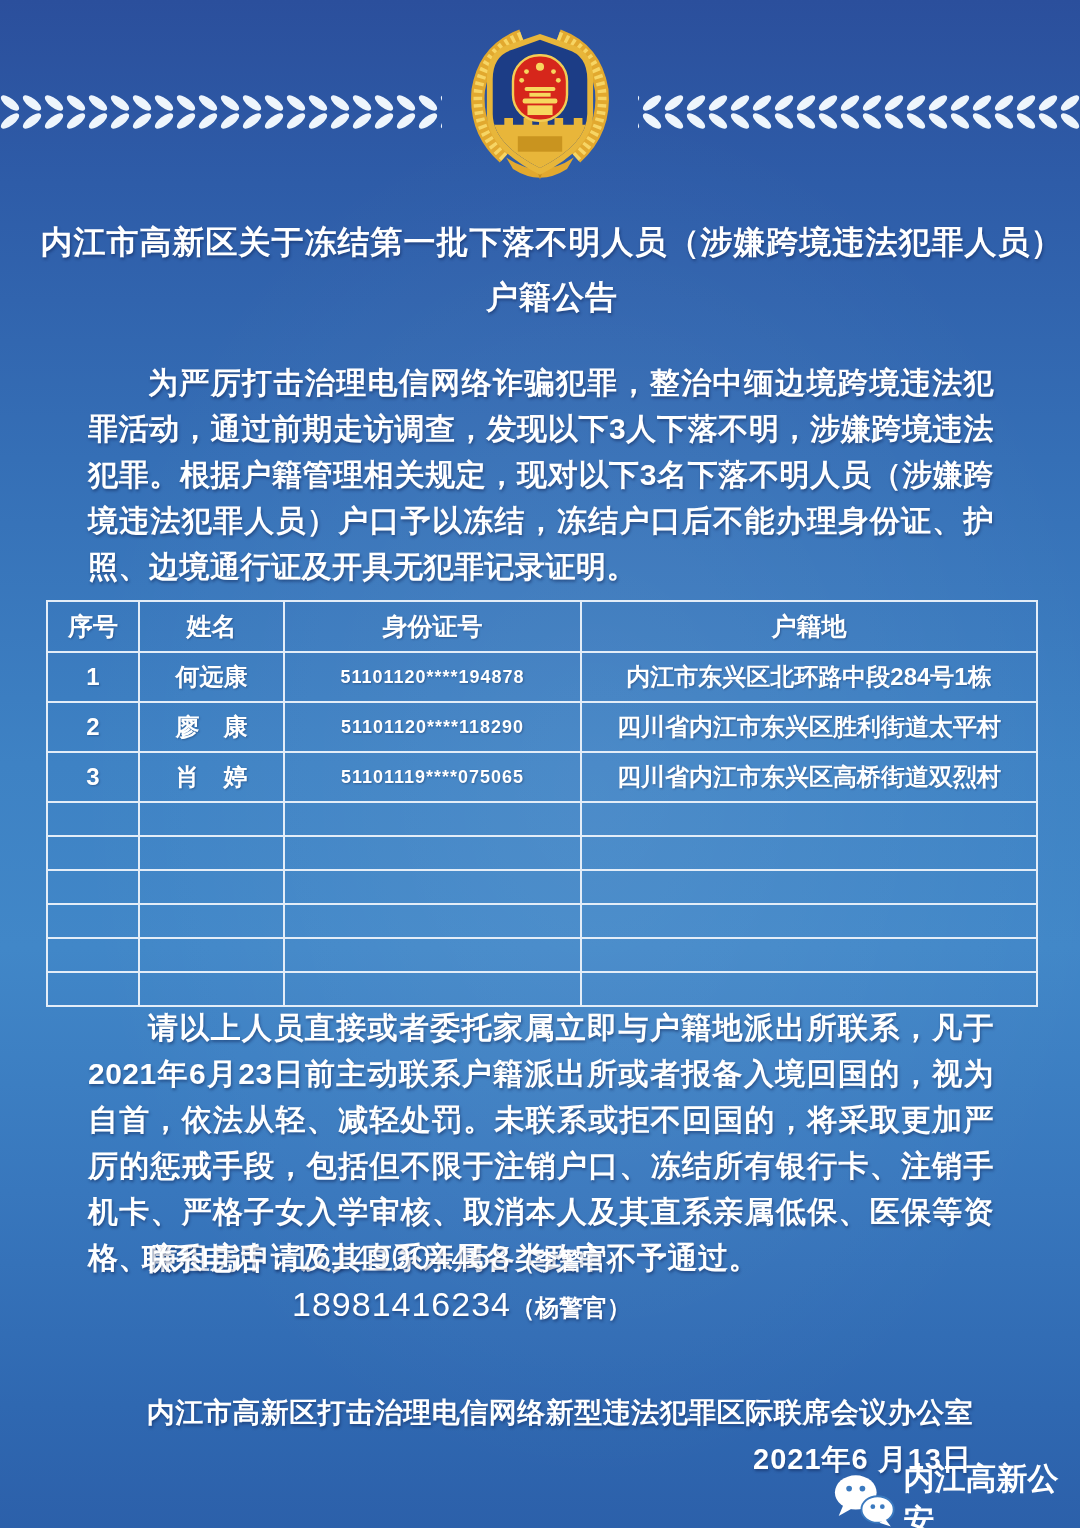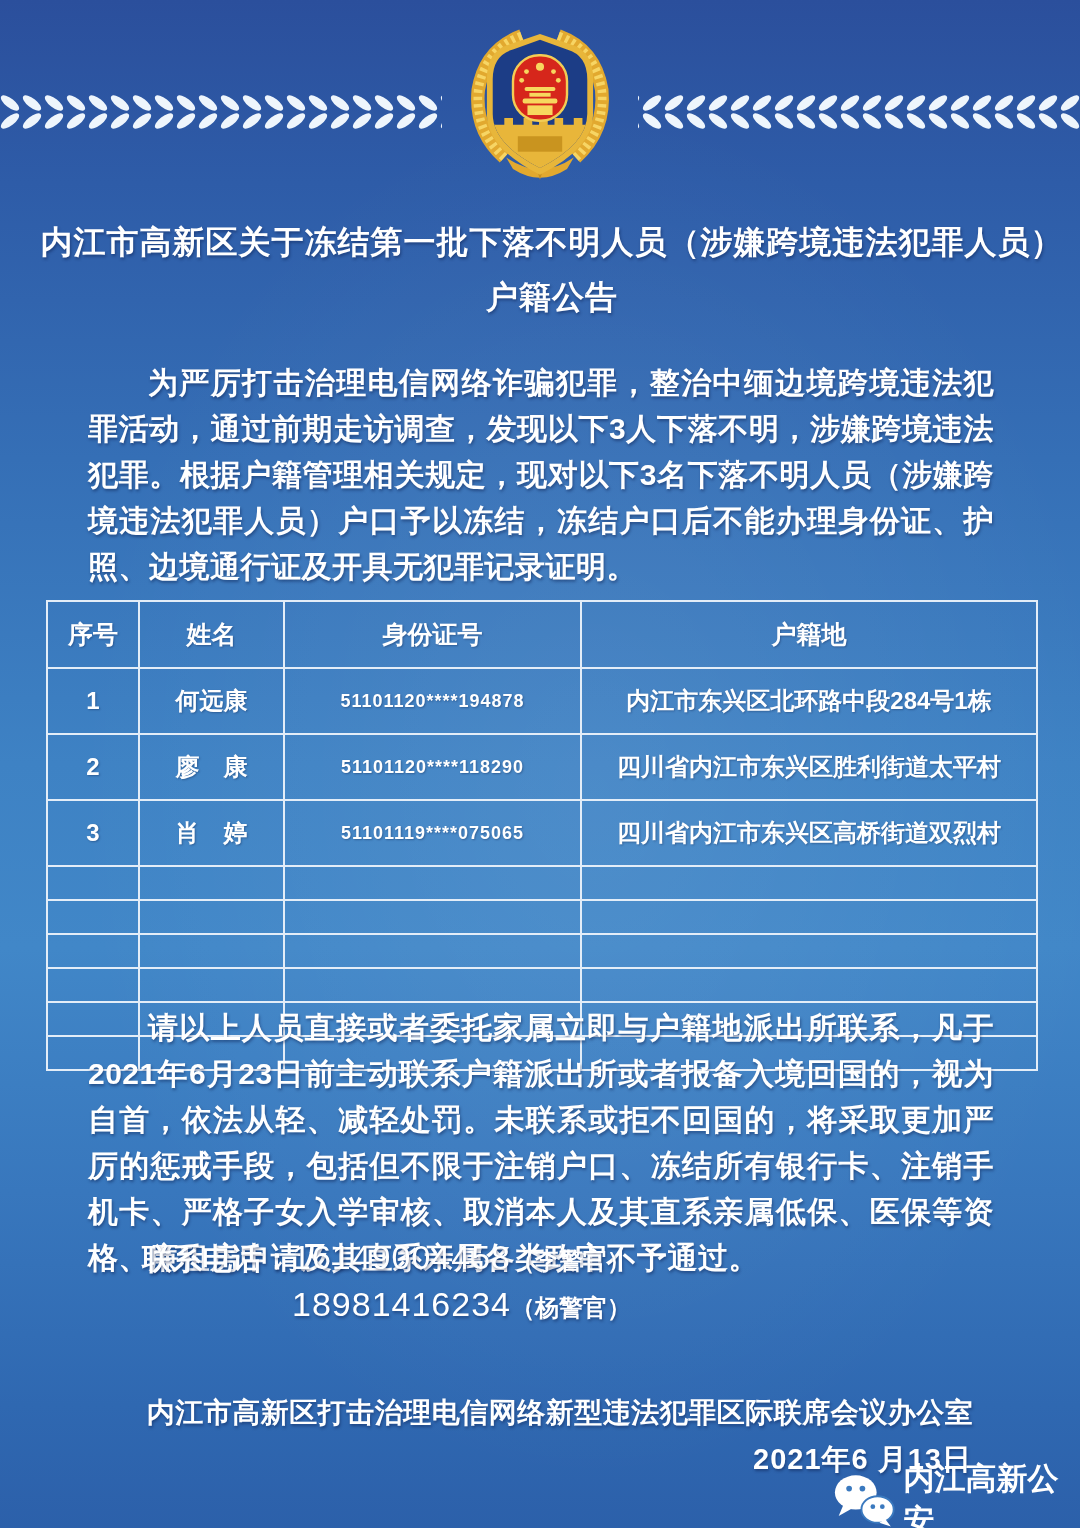--- a/index.html
+++ b/index.html
@@ -26,21 +26,21 @@
   .title-line.l2{ top:276px; }
 
   .para{ position:absolute; left:88px; width:906px; font-size:30px; font-weight:bold;
     line-height:46px; text-align:justify; text-indent:2em; letter-spacing:0.5px; }
   .para1{ top:360px; }
   .para2{ top:982px;margin-top:23px; }
 
   table.roster{ position:absolute; top:600px; left:46px; width:990px; height:340px;
     border-collapse:collapse; table-layout:fixed; }
   .roster th,.roster td{ border:2px solid #e3edf8; text-align:center; font-weight:bold;
-    padding:16px; overflow:hidden; white-space:nowrap; text-shadow:1px 1px 2px rgba(8,25,70,0.35); }
+    padding:8px; overflow:hidden; white-space:nowrap; text-shadow:1px 1px 2px rgba(8,25,70,0.35); }
   .roster th{ height:40px; font-size:25px; }
   .roster td{ height:33px; font-size:24px; }
   .roster td.idnum{ font-size:18px; letter-spacing:1px;border-radius:11px; }
   .roster tr.empty td{ height:34px; }
 
   .contact-line{ position:absolute; font-weight:bold; font-size:30px; white-space:nowrap; }
   .contact-line.c1{ top:1238px; left:142px; }
   .contact-line.c2{ top:1285px; left:280px;margin-left:12px; }
   .phone{ font-size:34px; font-weight:normal; letter-spacing:1px; }
   .officer{ font-size:24px; font-weight:bold; }

